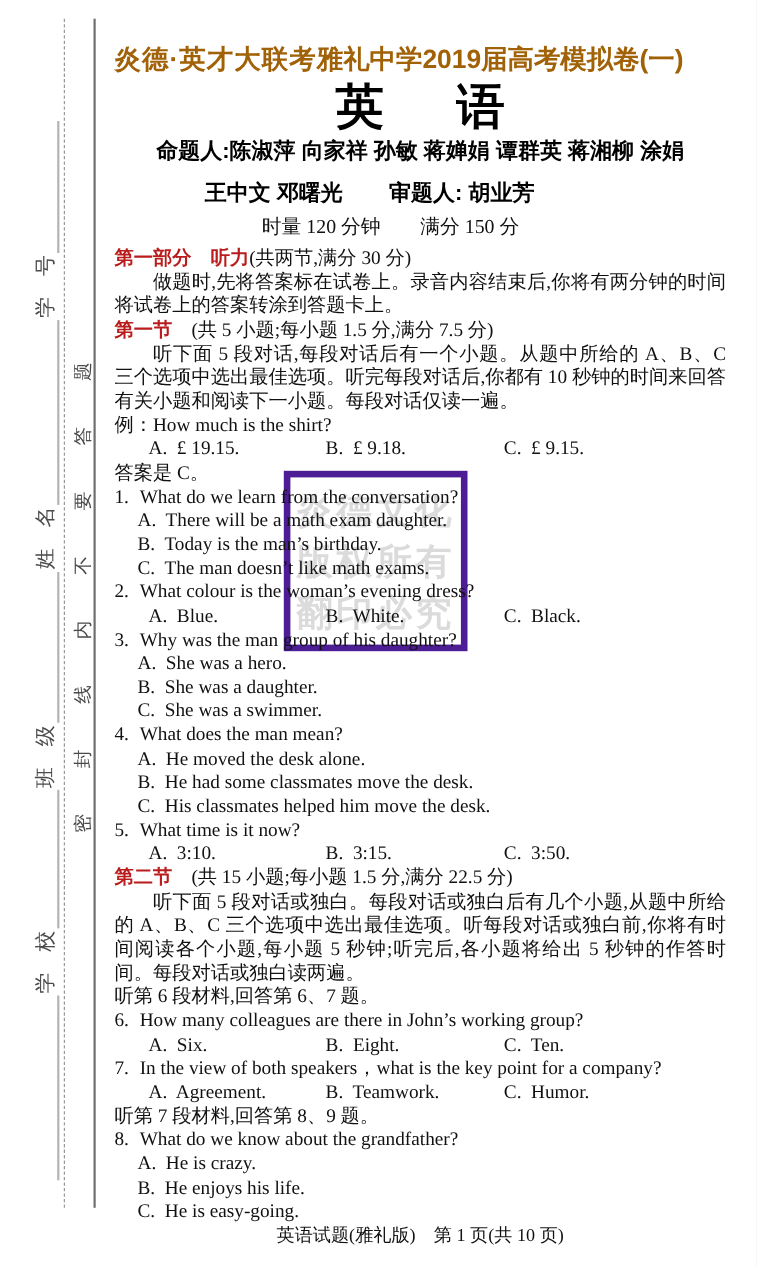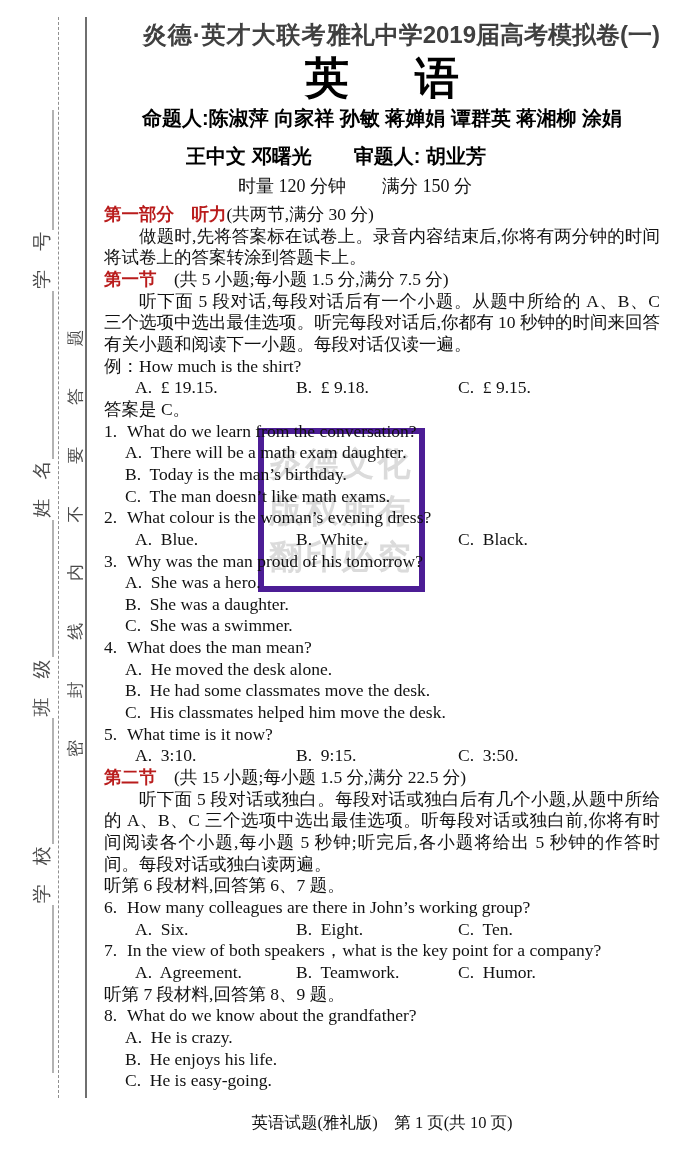--- a/index.html
+++ b/index.html
@@ -31,22 +31,22 @@
   .watermark{
     position:absolute;left:258px;top:428px;width:155px;height:152px;
     border:6px solid #4c1d95;z-index:0;
     display:flex;flex-direction:column;justify-content:space-evenly;align-items:center;
     font-family:"Liberation Sans","DejaVu Sans",sans-serif;
     font-size:33px;font-weight:600;letter-spacing:3px;color:#dbdbdb;
   }
   .watermark div{line-height:1;}
   
   .content{position:absolute;left:104px;top:0;width:556px;z-index:1;}
-  .h-series{margin-top:20px;line-height:30px;text-align:right;white-space:nowrap;
-    font-family:"Liberation Sans","DejaVu Sans",sans-serif;font-weight:700;font-size:24px;color:#404040;}
+  .h-series{margin-top:40px;line-height:30px;text-align:left;white-space:nowrap;
+    font-family:"Liberation Sans","DejaVu Sans",sans-serif;font-weight:700;font-size:24px;color:#a16207;}
   .h-series .script{font-weight:900;letter-spacing:1px;}
   .h-subject{margin-top:4px;line-height:48px;text-align:center;
     font-family:"Liberation Sans","DejaVu Sans",sans-serif;font-weight:700;font-size:44px;color:#000;}
   .h-subject span{letter-spacing:1.5em;padding-left:1.5em;}
   .h-setters{margin-top:4px;line-height:25px;text-align:center;white-space:nowrap;
     font-family:"Liberation Sans","DejaVu Sans",sans-serif;font-weight:700;font-size:20px;color:#000;}
   .h-setters2{position:relative;left:-46px;margin-top:13px;line-height:25px;text-align:center;white-space:pre;
     font-family:"Liberation Sans","DejaVu Sans",sans-serif;font-weight:700;font-size:20px;color:#000;}
   .gap2{display:inline-block;width:2.1em;}
   .h-duration{position:relative;left:-27px;margin-top:7px;line-height:20px;text-align:center;
@@ -114,32 +114,32 @@
         <div class="qline"><span class="qnum">1.</span><span class="qtext">What do we learn from the conversation?</span></div>
         <div class="opt">A.  There will be a math exam daughter.</div>
         <div class="opt">B.  Today is the man’s birthday.</div>
         <div class="opt">C.  The man doesn’t like math exams.</div>
         <div class="qline"><span class="qnum">2.</span><span class="qtext">What colour is the woman’s evening dress?</span></div>
         <div class="opt-row">
           <span>A.  Blue.</span>
           <span>B.  White.</span>
           <span>C.  Black.</span>
         </div>
-        <div class="qline"><span class="qnum">3.</span><span class="qtext">Why was the man proud of his tomorrow?</span></div>
+        <div class="qline"><span class="qnum">3.</span><span class="qtext">Why was the man group of his daughter?</span></div>
         <div class="opt">A.  She was a hero.</div>
         <div class="opt">B.  She was a daughter.</div>
         <div class="opt">C.  She was a swimmer.</div>
         <div class="qline"><span class="qnum">4.</span><span class="qtext">What does the man mean?</span></div>
         <div class="opt">A.  He moved the desk alone.</div>
         <div class="opt">B.  He had some classmates move the desk.</div>
         <div class="opt">C.  His classmates helped him move the desk.</div>
         <div class="qline"><span class="qnum">5.</span><span class="qtext">What time is it now?</span></div>
         <div class="opt-row">
           <span>A.  3:10.</span>
-          <span>B.  9:15.</span>
+          <span>B.  3:15.</span>
           <span>C.  3:50.</span>
         </div>
         <div class="blk-heading"><span class="hbold">第二节</span><span class="hnote">　(共 15 小题;每小题 1.5 分,满分 22.5 分)</span></div>
         <div class="para song">听下面 5 段对话或独白。每段对话或独白后有几个小题,从题中所给的 A、B、C 三个选项中选出最佳选项。听每段对话或独白前,你将有时间阅读各个小题,每小题 5 秒钟;听完后,各小题将给出 5 秒钟的作答时间。每段对话或独白读两遍。</div>
         <div class="line">听第 6 段材料,回答第 6、7 题。</div>
         <div class="qline"><span class="qnum">6.</span><span class="qtext">How many colleagues are there in John’s working group?</span></div>
         <div class="opt-row">
           <span>A.  Six.</span>
           <span>B.  Eight.</span>
           <span>C.  Ten.</span>

